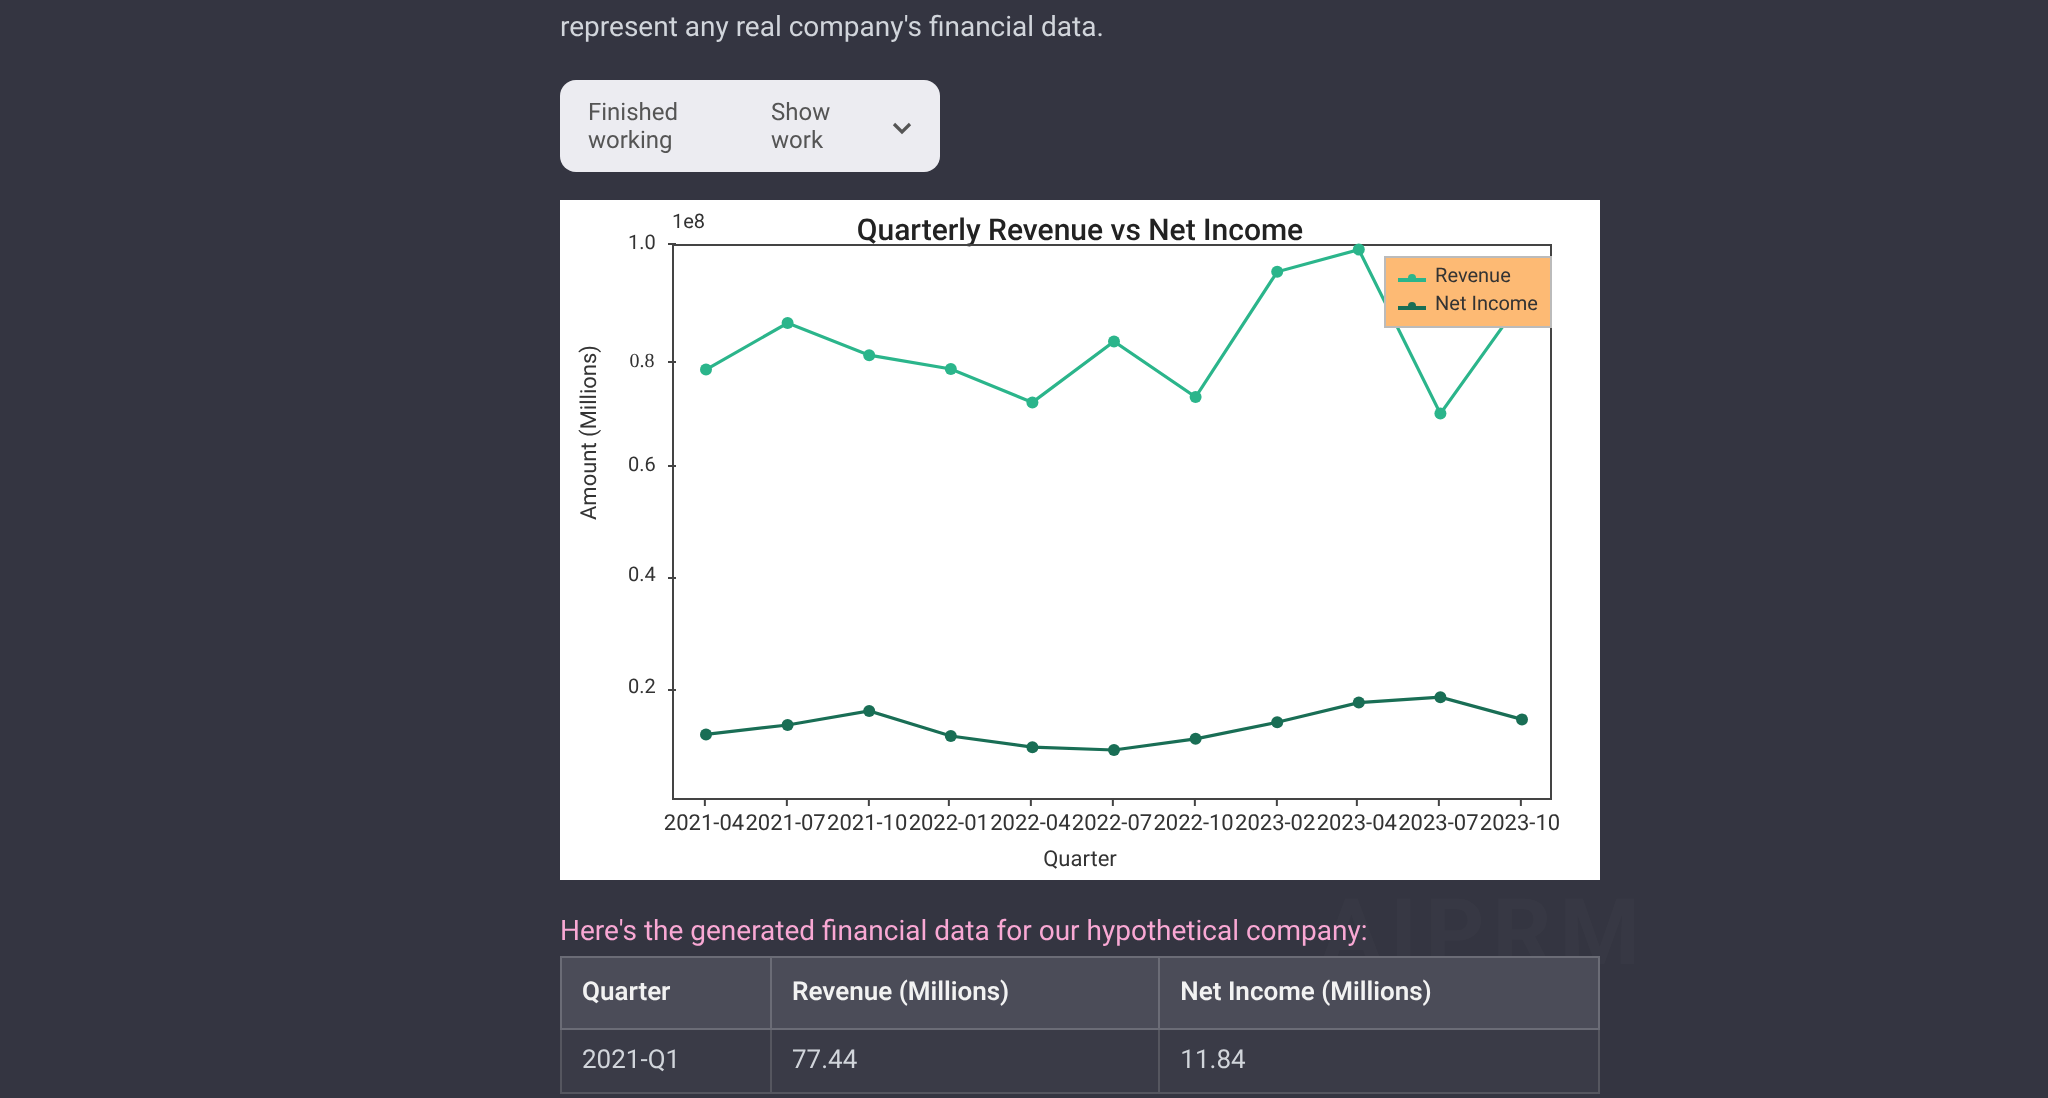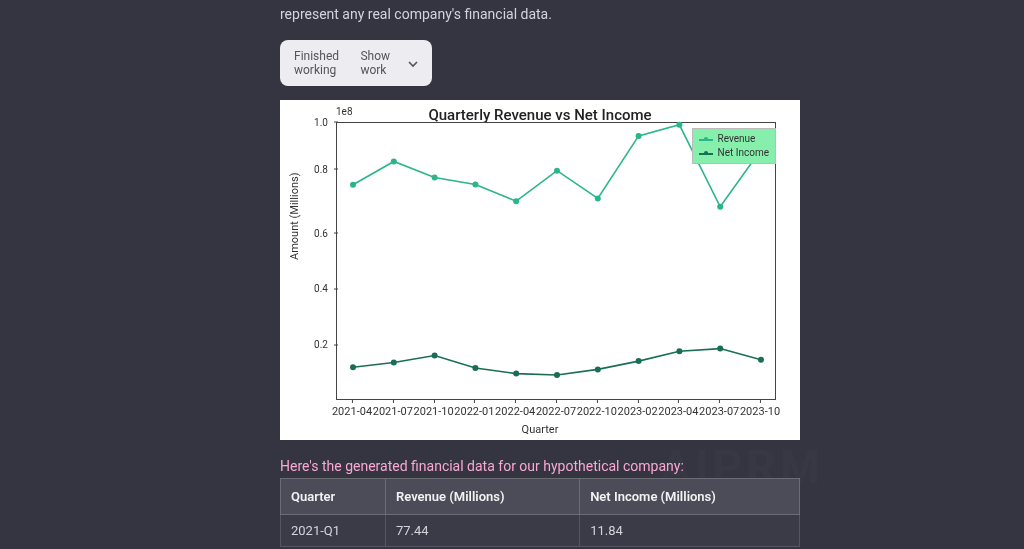--- a/index.html
+++ b/index.html
@@ -33,21 +33,21 @@
   }
 
   .pill {
     display: inline-flex;
     align-items: center;
     gap: 18px;
     background: #ececf1;
     color: #3a3b40;
     border-radius: 8px;
     padding: 9px 14px;
-    width: 152px;
+    width: 190px;
     box-sizing: border-box;
     margin-bottom: 14px;
   }
   .pill .status {
     font-size: 12px;
     color: #555;
   }
   .pill .show {
     font-size: 12px;
     color: #555;
@@ -154,21 +154,21 @@
     top:-6px;
     left:50%;
     height:4px;
     border-left:1px solid #444;
   }
 
   .legend-box {
     position: absolute;
     right: 24px;
     top: 28px;
-    background: #86efac;
+    background: #fdba74;
     border: 1px solid #bbb;
     padding: 3px 6px;
     font-size: 10px;
     color: #333;
   }
   .legend-row {
     display: flex;
     align-items: center;
     gap: 5px;
     line-height: 14px;
@@ -299,21 +299,21 @@
             <circle cx="342.4" cy="229.3" r="3" fill="#196e55"></circle>
             <circle cx="383.2" cy="226.6" r="3" fill="#196e55"></circle>
             <circle cx="424.0" cy="237.7" r="3" fill="#196e55"></circle>
           </svg>
       </div>
 
       <div id="yticks-holder">
           <div class="ytick" style="top: 244.4px;">0.2</div>
           <div class="ytick" style="top: 188.8px;">0.4</div>
           <div class="ytick" style="top: 133.2px;">0.6</div>
-          <div class="ytick" style="top: 69px;">0.8</div>
+          <div class="ytick" style="top: 81px; font-family: Liberation Serif, serif;">0.8</div>
           <div class="ytick" style="top: 22px;">1.0</div>
         </div>
       <div id="xticks-holder">
           <div class="xtick" style="left: 72px;">2021-04</div>
           <div class="xtick" style="left: 112.8px;">2021-07</div>
           <div class="xtick" style="left: 153.6px;">2021-10</div>
           <div class="xtick" style="left: 194.4px;">2022-01</div>
           <div class="xtick" style="left: 235.2px;">2022-04</div>
           <div class="xtick" style="left: 276px;">2022-07</div>
           <div class="xtick" style="left: 316.8px;">2022-10</div>

